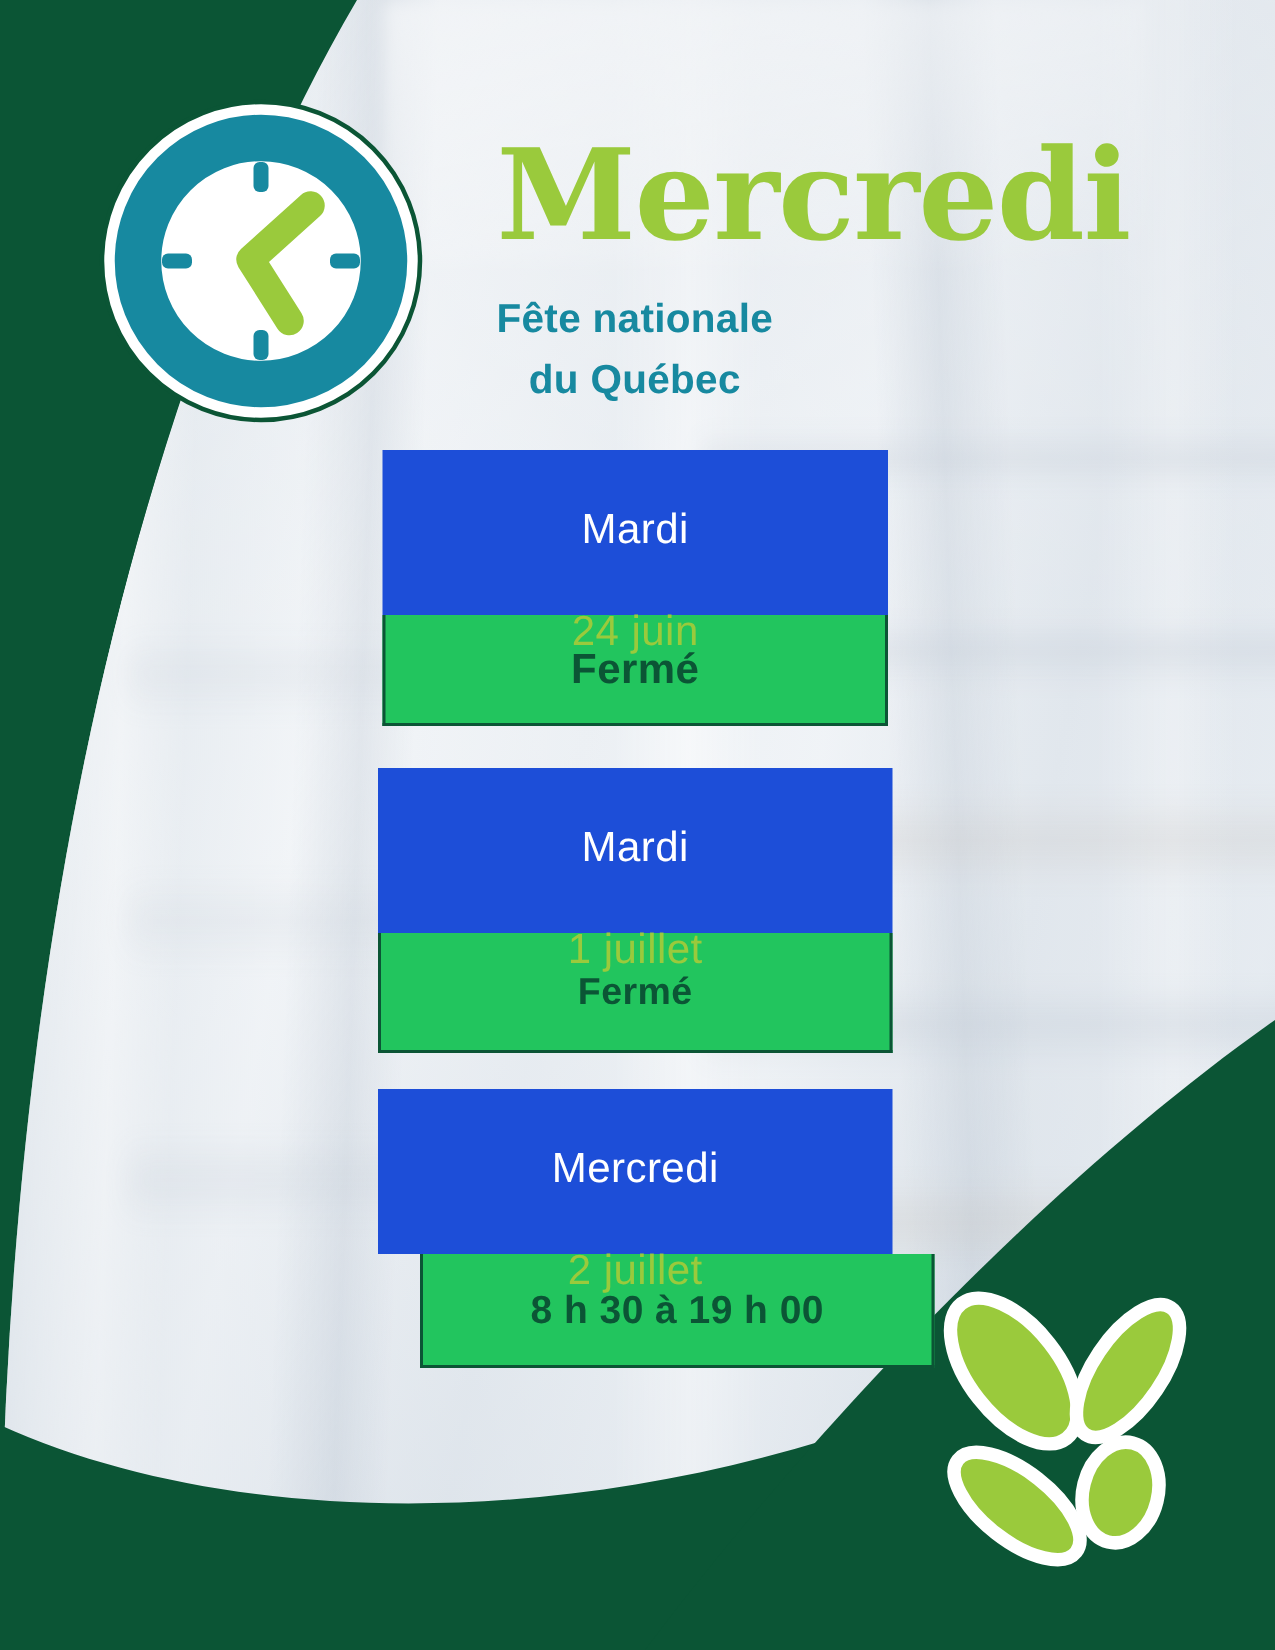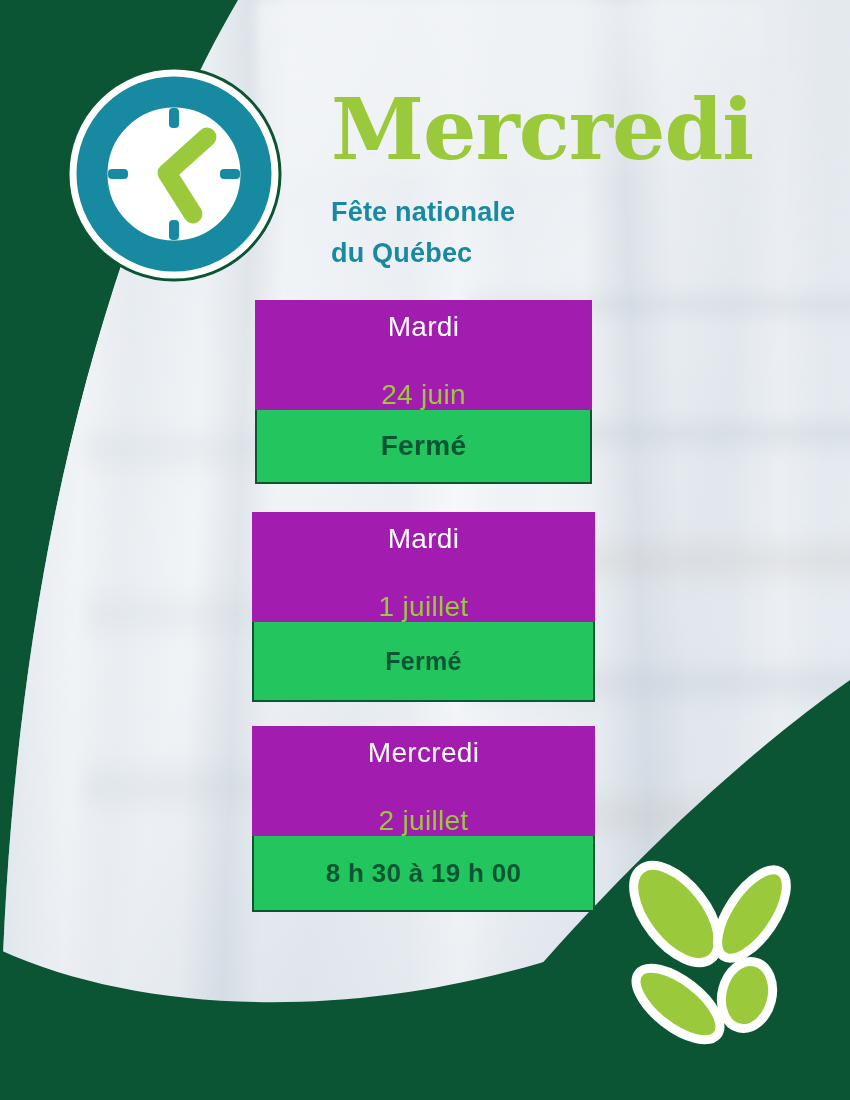--- a/index.html
+++ b/index.html
@@ -102,29 +102,29 @@
   }
   .subtitle{
     position:absolute;left:331px;top:192px;
     font-family:"Liberation Sans", sans-serif;
     font-weight:bold;
     font-size:27px;
     line-height:41px;
     color:#1789A0;
     letter-spacing:.2px;
   }
-  .subtitle div{white-space:nowrap;}
+  .subtitle div{white-space:nowrap;text-align:center;}
 
   
   .cards{position:absolute;left:0;top:0;width:850px;height:1100px;}
   .card{position:absolute;}
   .card .head{
-    background:#a21caf;
+    background:#1d4ed8;
     text-align:center;
-    padding-top:10px;
+    padding-top:36px;
     box-sizing:border-box;
   }
   .card .day{
     color:#ffffff;
     font-size:28px;
     line-height:34px;
     font-weight:normal;
     letter-spacing:.3px;
   }
   .card .date{
@@ -150,21 +150,21 @@
   #card1{left:255px;top:300px;width:337px;}
   #card1 .head{width:337px;height:110px;}
   #card1 .body{width:337px;height:74px;font-size:28px;}
   
   #card2{left:252px;top:512px;width:343px;}
   #card2 .head{width:343px;height:110px;}
   #card2 .body{width:343px;height:80px;font-size:25px;}
   
   #card3{left:252px;top:726px;width:343px;border-radius:20px;}
   #card3 .head{width:343px;height:110px;}
-  #card3 .body{width:343px;height:76px;font-size:26px;}
+  #card3 .body{width:343px;height:76px;font-size:26px;margin-left:28px;}
 
   
   .butterfly{
     position:absolute;left:616px;top:852px;width:200px;height:208px;
   }
   .butterfly svg{display:block;}
 </style>
 </head>
 <body>
 

